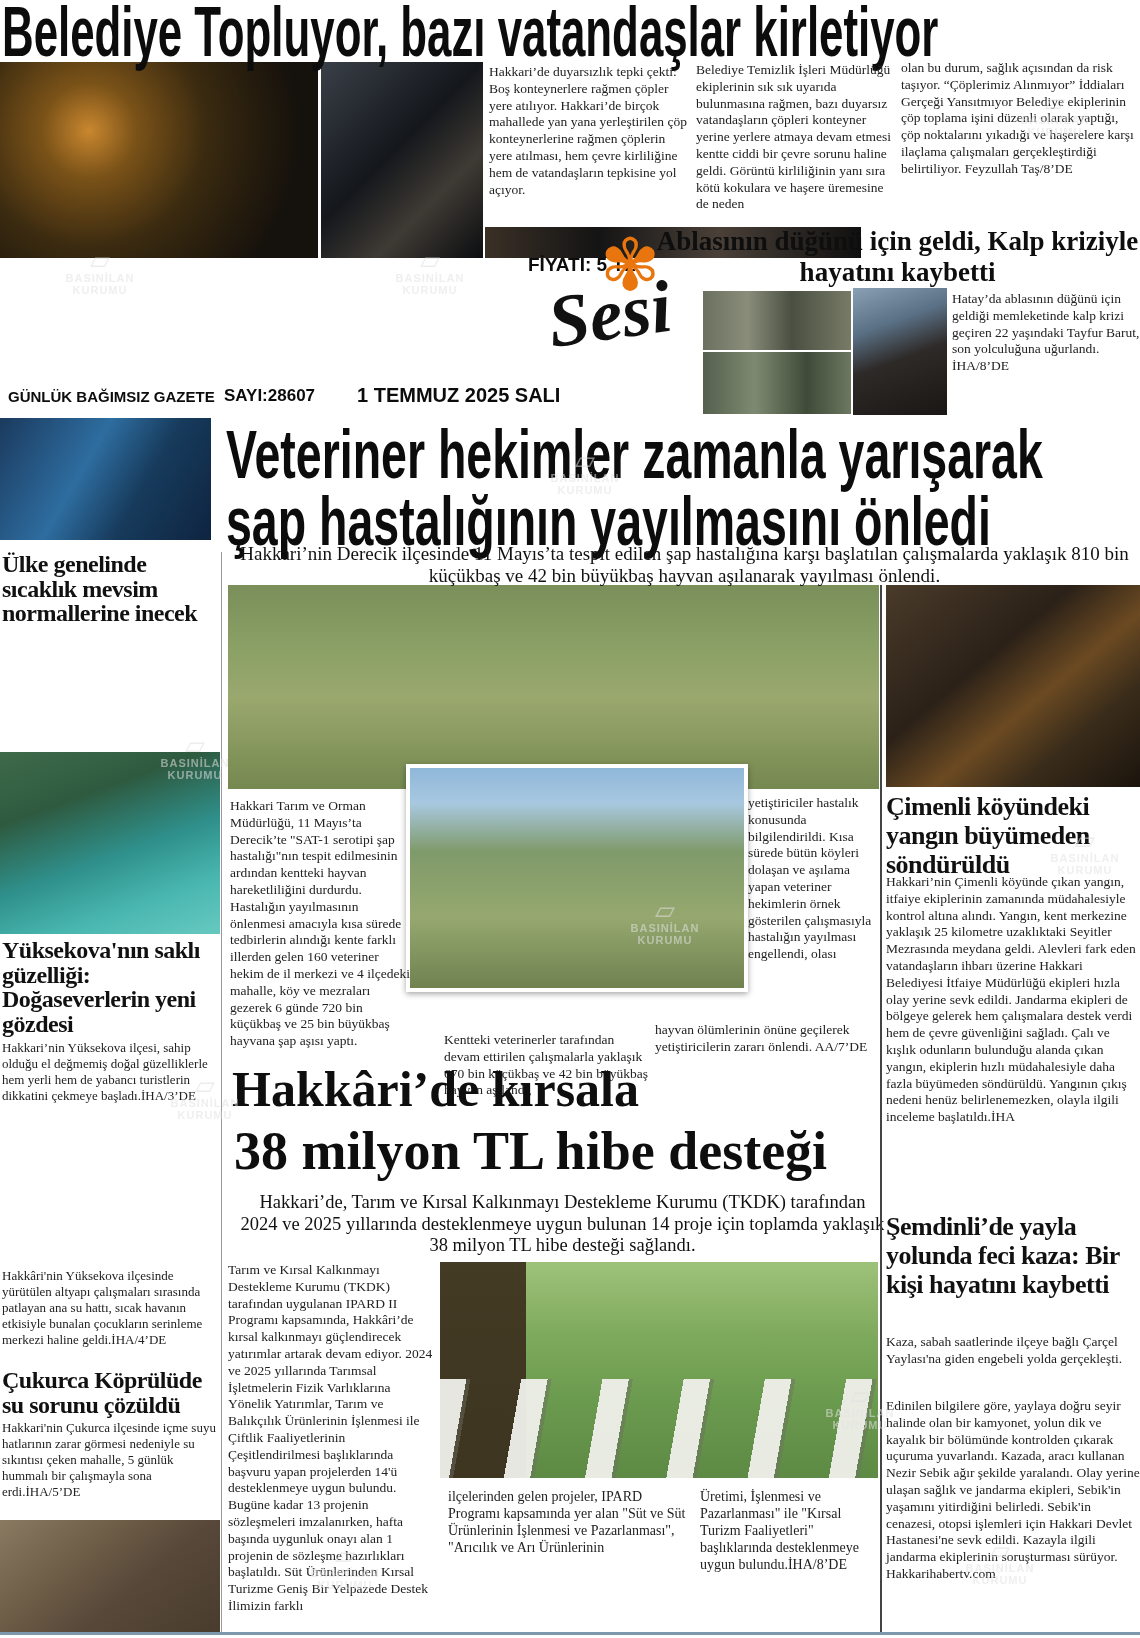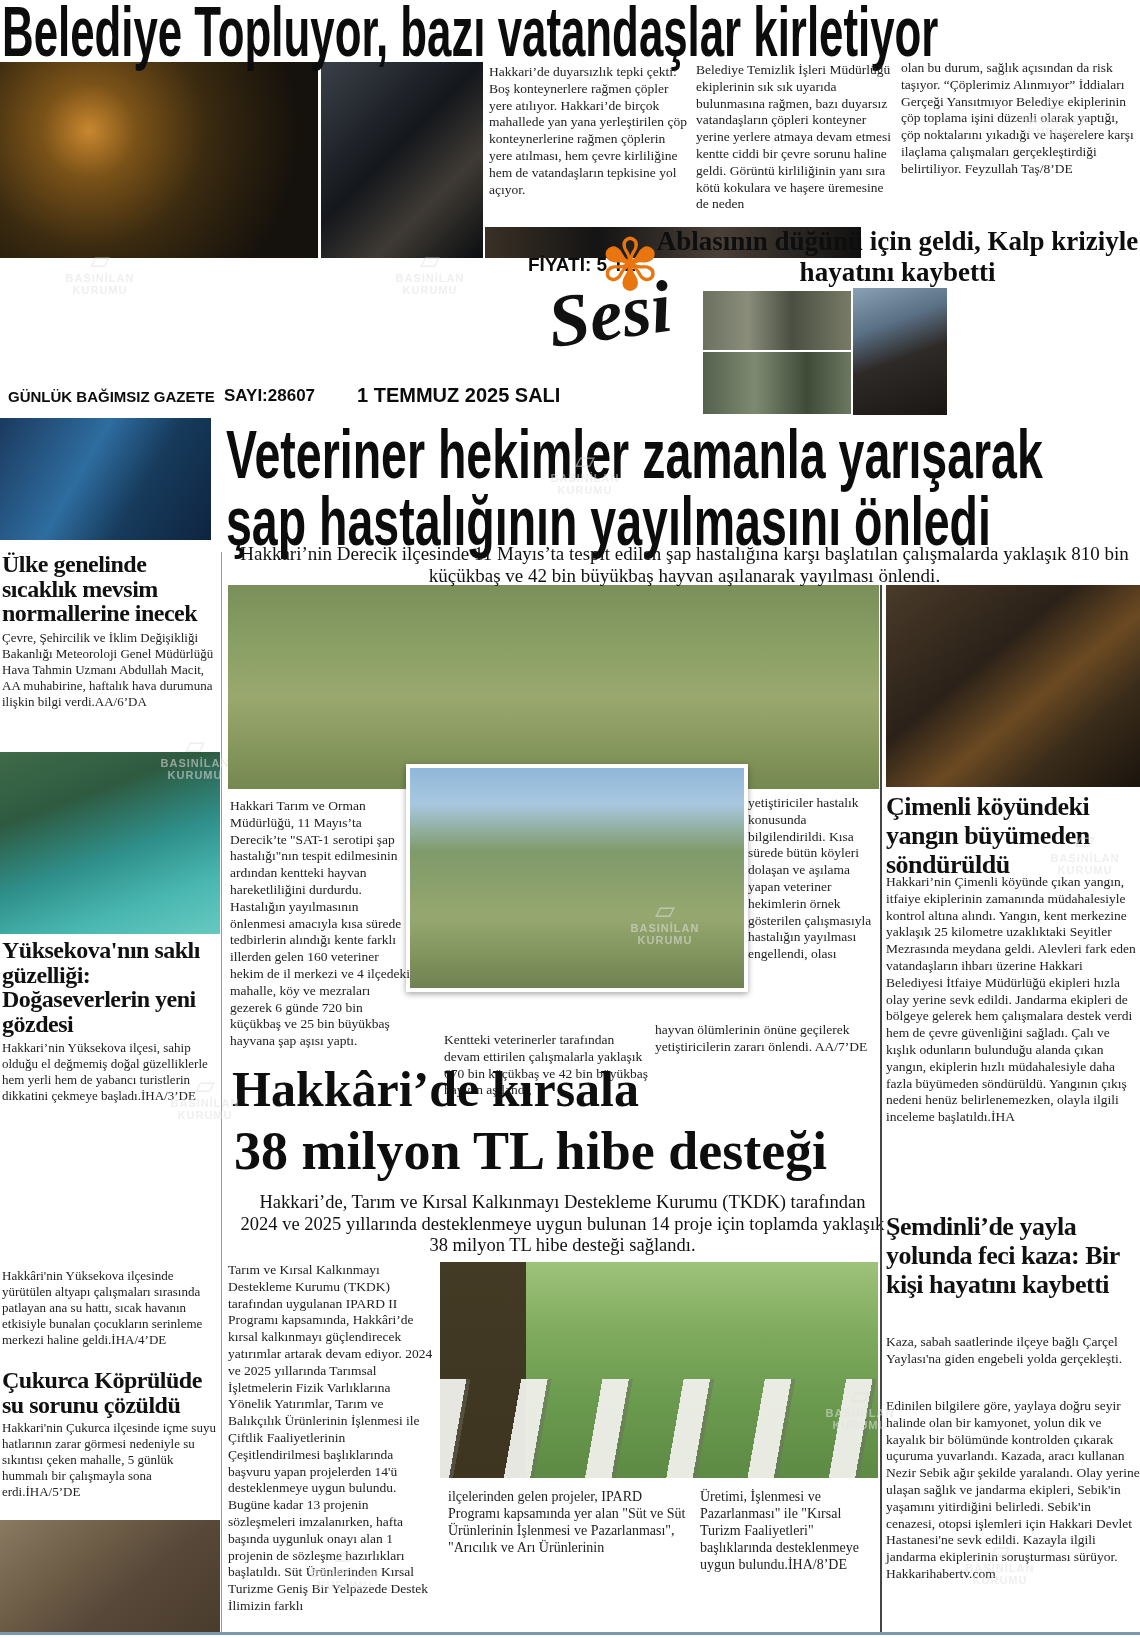--- a/index.html
+++ b/index.html
@@ -101,20 +101,21 @@
   <div class="txt sans-bold" style="left:224px;top:386px;font-size:17px;">SAYI:28607</div>
   <div class="txt sans-bold" style="left:357px;top:384px;font-size:20px;">1 TEMMUZ 2025 SALI</div>
 
   <div class="txt serif-head" style="left:655px;top:226px;width:485px;font-size:27px;line-height:31px;text-align:center;">Ablasının düğünü için geldi, Kalp kriziyle hayatını kaybetti</div>
   <div class="photo" style="left:703px;top:291px;width:148px;height:59px;
        background:linear-gradient(90deg,#6b705f 0%,#8a8d7a 30%,#4a4f42 60%,#777b66 100%);"></div>
   <div class="photo" style="left:703px;top:352px;width:148px;height:62px;
        background:linear-gradient(90deg,#55604e 0%,#7e8a70 35%,#3f4a38 70%,#6c7860 100%);"></div>
   <div class="photo" style="left:853px;top:288px;width:94px;height:127px;
        background:linear-gradient(160deg,#8aa0b5 0%,#5a7085 30%,#2e2a28 55%,#1a1614 100%);"></div>
+  <div class="txt body-text" style="left:952px;top:291px;width:188px;">Hatay’da ablasının düğünü için geldiği memleketinde kalp krizi geçiren 22 yaşındaki Tayfur Barut, son yolculuğuna uğurlandı. İHA/8’DE</div>
 
   <div class="photo" style="left:0;top:418px;width:211px;height:122px;
        background:linear-gradient(120deg,#1b3a5e 0%,#2e6da0 40%,#173b5c 65%,#0e2440 100%);"></div>
 
   <div class="txt cond" style="left:226px;top:420px;font-size:62px;line-height:62px;">
     <span style="transform:scale(0.75,1.12);">Veteriner hekimler zamanla yarışarak</span>
   </div>
   <div class="txt cond" style="left:226px;top:487px;font-size:62px;line-height:62px;">
     <span style="transform:scale(0.75,1.12);">şap hastalığının yayılmasını önledi</span>
   </div>
@@ -127,21 +128,20 @@
        background:linear-gradient(180deg,#8fb7d9 0%,#a8c8e0 16%,#7f9a6a 38%,#96a86f 68%,#6f8250 100%);"></div>
 
   <div class="txt body-text" style="left:230px;top:798px;width:180px;">Hakkari Tarım ve Orman Müdürlüğü, 11 Mayıs’ta Derecik’te "SAT-1 serotipi şap hastalığı"nın tespit edilmesinin ardından kentteki hayvan hareketliliğini durdurdu. Hastalığın yayılmasının önlenmesi amacıyla kısa sürede tedbirlerin alındığı kente farklı illerden gelen 160 veteriner hekim de il merkezi ve 4 ilçedeki mahalle, köy ve mezraları gezerek 6 günde 720 bin küçükbaş ve 25 bin büyükbaş hayvana şap aşısı yaptı.</div>
   <div class="txt body-text" style="left:444px;top:1032px;width:208px;">Kentteki veterinerler tarafından devam ettirilen çalışmalarla yaklaşık 670 bin küçükbaş ve 42 bin büyükbaş hayvan aşılandı,</div>
   <div class="txt body-text" style="left:748px;top:795px;width:132px;">yetiştiriciler hastalık konusunda bilgilendirildi. Kısa sürede bütün köyleri dolaşan ve aşılama yapan veteriner hekimlerin örnek gösterilen çalışmasıyla hastalığın yayılması engellendi, olası</div>
   <div class="txt body-text" style="left:655px;top:1022px;width:228px;">hayvan ölümlerinin önüne geçilerek yetiştiricilerin zararı önlendi. AA/7’DE</div>
 
   <div class="rule" style="left:221px;top:552px;width:1px;height:1080px;"></div>
 
   <div class="txt sec-title" style="left:2px;top:552px;width:220px;">Ülke genelinde sıcaklık mevsim normallerine inecek</div>
-  <div class="txt body-text" style="left:2px;top:630px;width:218px;font-size:13px;line-height:16px;">Çevre, Şehircilik ve İklim Değişikliği Bakanlığı Meteoroloji Genel Müdürlüğü Hava Tahmin Uzmanı Abdullah Macit, AA muhabirine, haftalık hava durumuna ilişkin bilgi verdi.AA/6’DA</div>
 
   <div class="photo" style="left:0;top:752px;width:220px;height:182px;
        background:linear-gradient(160deg,#3f6b4a 0%,#2e5a40 28%,#2f8f8a 55%,#49b7b0 78%,#67c9c0 100%);"></div>
 
   <div class="txt sec-title" style="left:2px;top:938px;width:220px;">Yüksekova'nın saklı güzelliği: Doğaseverlerin yeni gözdesi</div>
   <div class="txt body-text" style="left:2px;top:1040px;width:218px;font-size:13px;line-height:16px;">Hakkari’nin Yüksekova ilçesi, sahip olduğu el değmemiş doğal güzelliklerle hem yerli hem de yabancı turistlerin dikkatini çekmeye başladı.İHA/3’DE</div>
 
   <div class="txt body-text" style="left:2px;top:1268px;width:218px;font-size:13px;line-height:16px;">Hakkâri'nin Yüksekova ilçesinde yürütülen altyapı çalışmaları sırasında patlayan ana su hattı, sıcak havanın etkisiyle bunalan çocukların serinleme merkezi haline geldi.İHA/4’DE</div>
 
   <div class="txt sec-title" style="left:2px;top:1368px;width:220px;">Çukurca Köprülüde su sorunu çözüldü</div>

